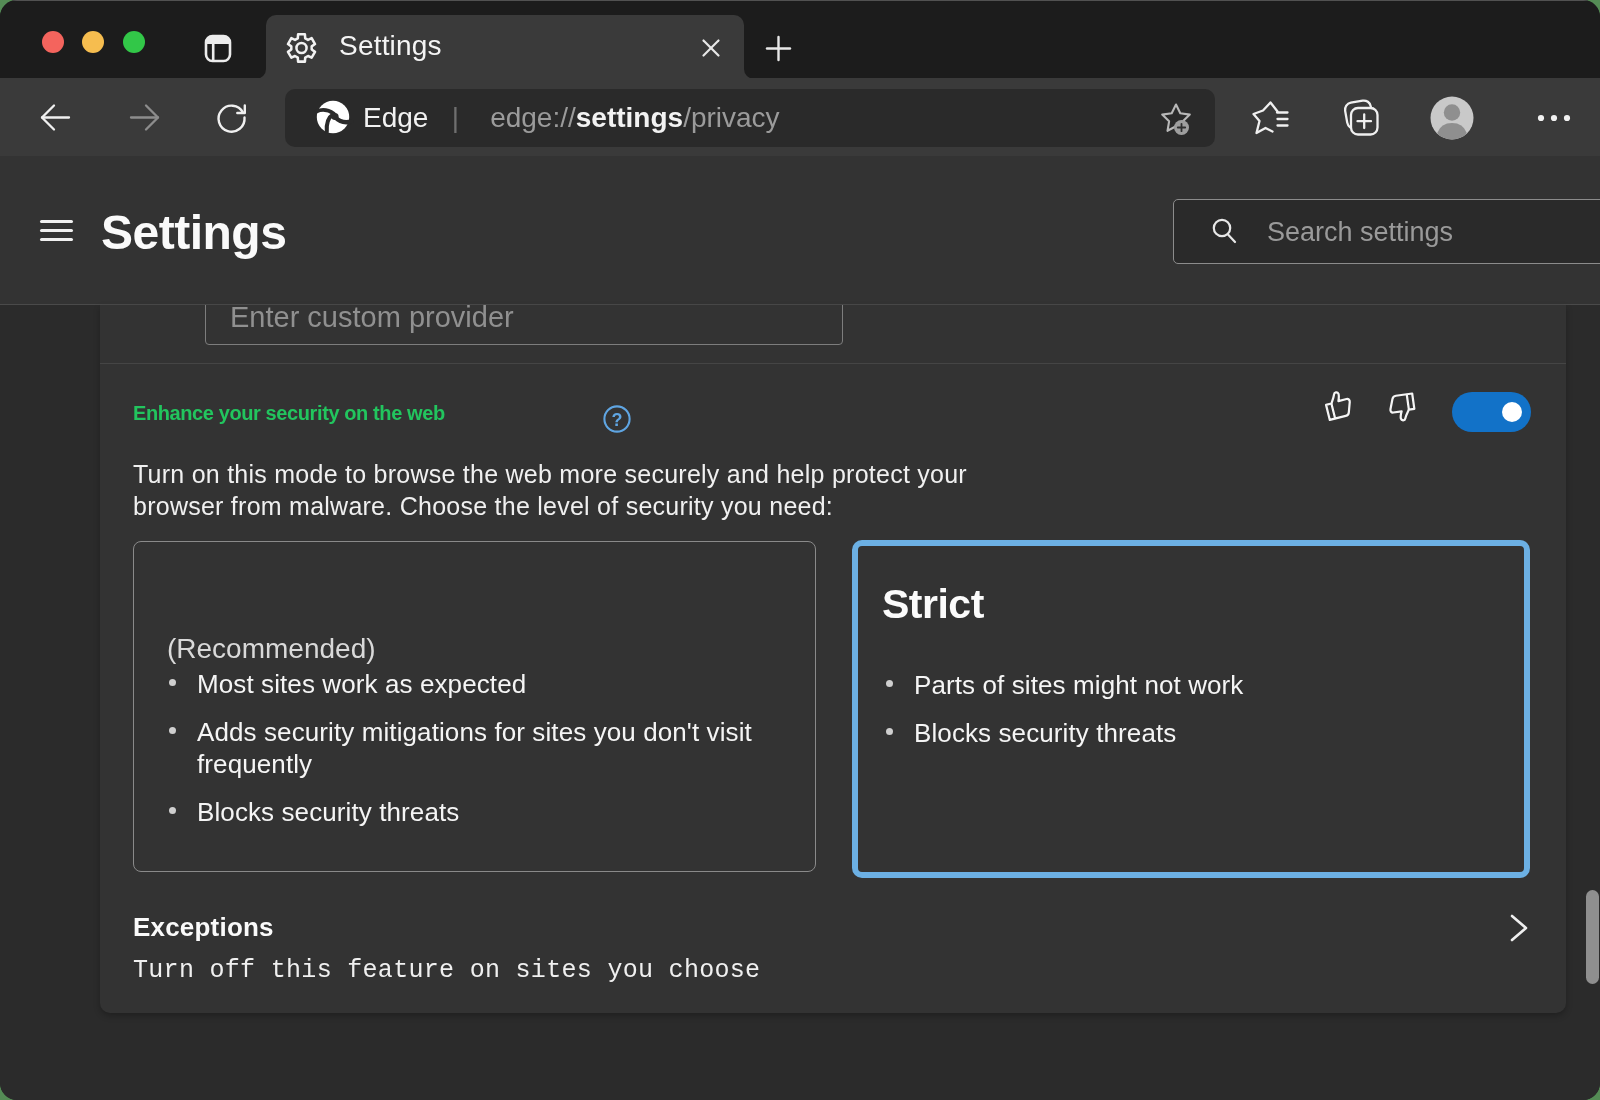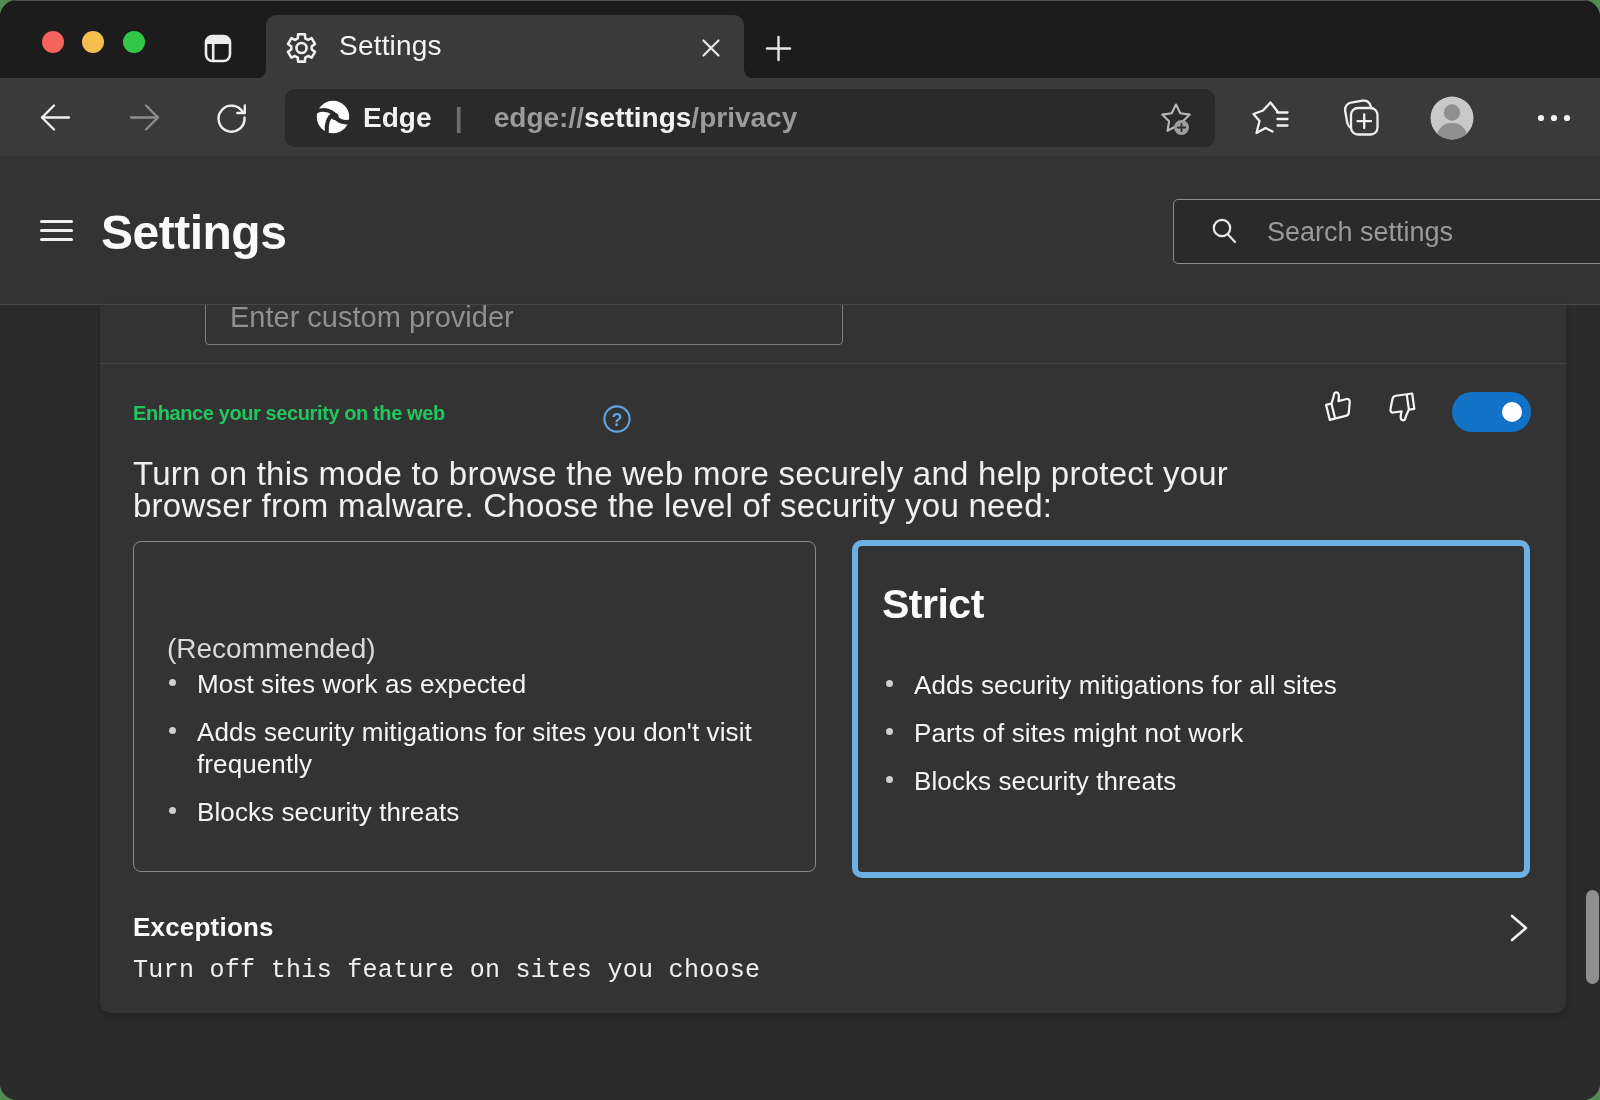--- a/index.html
+++ b/index.html
@@ -8,21 +8,21 @@
   #win { position:absolute; left:0; top:0; width:1600px; height:1100px;
          border-radius:17px; overflow:hidden; background:#2b2b2b; }
   
   #tabstrip { position:absolute; left:0; top:0; width:1600px; height:78px; background:#1c1c1c;
               border-top:1px solid #515151; }
   .light { position:absolute; top:30px; width:22px; height:22px; border-radius:50%; }
   #tab { position:absolute; left:266px; top:14px; width:478px; height:64px; background:#3a3a3a;
          border-radius:10px 10px 0 0; }
   #tablabel { position:absolute; left:73px; top:15px; line-height:32px; font-size:28px; color:#f4f4f4; letter-spacing:0.2px;}
   
-  #toolbar { position:absolute; left:0; top:78px; width:1600px; height:78px; background:#3a3a3a;font-weight:bold; }
+  #toolbar { position:absolute; left:0; top:78px; width:1600px; height:78px; background:#3a3a3a; }
   #addrbar { position:absolute; left:285px; top:11px; width:930px; height:58px; background:#2a2a2a; border-radius:10px; }
   #addrtext { position:absolute; left:78px; top:13px; line-height:32px; font-size:28px; color:#f2f2f2; }
   
   #header { position:absolute; left:0; top:156px; width:1600px; height:149px; background:#333333; }
   #htitle { position:absolute; left:101px; top:49px; line-height:56px; font-size:48px; font-weight:bold; color:#fafafa; letter-spacing:-0.5px; }
   .hline { position:absolute; left:40px; width:33px; height:3px; background:#f0f0f0; border-radius:1.5px; }
   #searchbox { position:absolute; left:1173px; top:43px; width:488px; height:65px; background:#2a2a2a;
                border:1px solid #8c8c8c; border-radius:5px; }
   #header-sep { position:absolute; left:0; top:304px; width:1600px; height:1px; background:#4a4a4a; }
   
@@ -31,21 +31,21 @@
           border-radius:0 0 10px 10px; overflow:hidden; box-shadow:0 3px 6px rgba(0,0,0,0.25); }
   
   #custominput { position:absolute; left:105px; top:-18px; width:638px; height:58px;
                  border:1px solid #7d7d7d; border-radius:4px; color:#909090; font-size:29px;
                  line-height:58px; padding-left:24px; }
   #card-sep { position:absolute; left:0; top:58px; width:1466px; height:1px; background:#454545; }
   #sec-h { position:absolute; left:33px; top:97px; font-size:20px; font-weight:bold; color:#22c55e; letter-spacing:-0.4px; }
   #satis { position:absolute; right:275px; top:91px; font-size:25px; color:#f5f5f5; letter-spacing:0.2px; }
   #toggle { position:absolute; left:1352px; top:87px; width:79px; height:40px; border-radius:20px; background:#1272c8; }
   #toggle .knob { position:absolute; right:9px; top:10px; width:20px; height:20px; border-radius:50%; background:#ffffff; }
-  #para { position:absolute; left:33px; top:153px; font-size:33px; color:#f0f0f0; line-height:32px; letter-spacing:0.25px;}
+  #para { position:absolute; left:33px; top:153px; font-size:25px; color:#f0f0f0; line-height:32px; letter-spacing:0.25px;}
   
   #bal { position:absolute; left:33px; top:236px; width:683px; height:331px; border:1px solid #8a8a8a; border-radius:8px; }
   #bal h2, #strict h2 { font-size:41px; font-weight:bold; color:#fbfbfb; letter-spacing:-0.5px; }
   #bal h2 { position:absolute; left:30px; top:40px; line-height:41px; }
   #rec { position:absolute; left:33px; top:91px; font-size:28px; color:#d9d9d9; }
   ul.blist { list-style:none; position:absolute; }
   ul.blist li { position:relative; font-size:26px; color:#f5f5f5; padding-left:30px; letter-spacing:0.1px;}
   ul.blist li::before { content:""; position:absolute; left:2px; top:11px; width:7px; height:7px;
                         border-radius:50%; background:#cfcfcf; }
   #bal ul.blist { left:33px; top:126px; width:620px; }
@@ -223,21 +223,20 @@
         <div id="rec">(Recommended)</div>
         <ul class="blist">
           <li>Most sites work as expected</li>
           <li>Adds security mitigations for sites you don't visit frequently</li>
           <li>Blocks security threats</li>
         </ul>
       </div>
       <div id="strict">
         <h2>Strict</h2>
         <ul class="blist">
-          <li>Adds security mitigations for all sites</li>
           <li>Parts of sites might not work</li>
           <li>Blocks security threats</li>
         </ul>
       </div>
       <div id="exc-t">Exceptions</div>
       <div id="exc-s">Turn off this feature on sites you choose</div>
       <svg id="chev" style="left:1408px; top:608px;" width="22" height="30" viewBox="0 0 22 30">
           <path d="M4 3 L18 15 L4 27" fill="none" stroke="#f0f0f0" stroke-width="2.6" stroke-linejoin="round" stroke-linecap="round"></path>
         </svg>
     </div>

